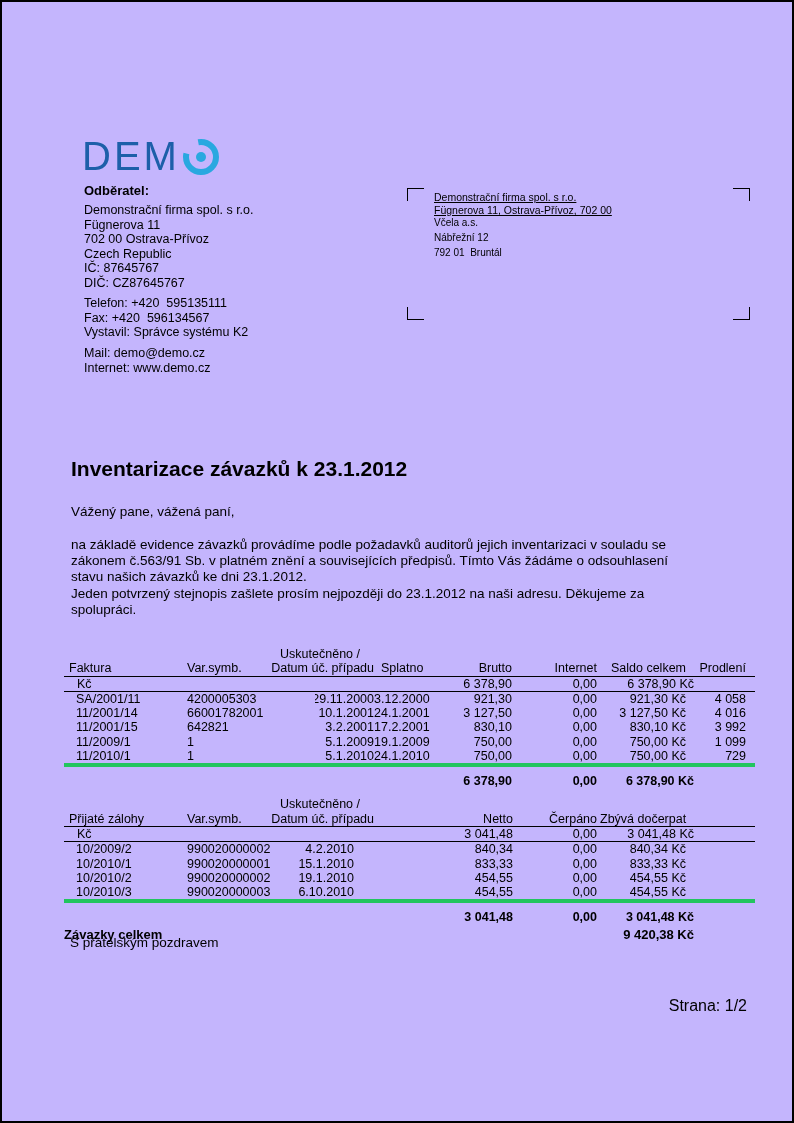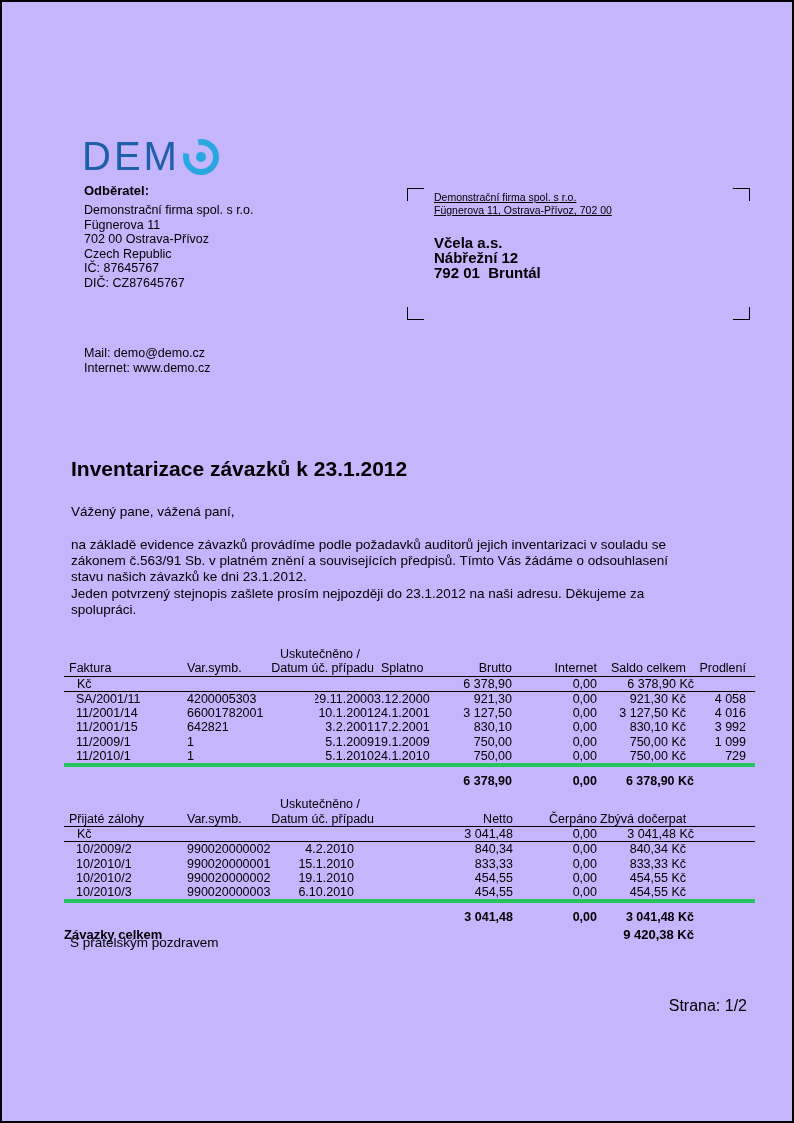--- a/index.html
+++ b/index.html
@@ -22,21 +22,21 @@
 
   
   .window{position:absolute;left:405px;top:186px;width:343px;height:132px;}
   .corner{position:absolute;width:16px;height:12px;}
   .corner.tl{left:0;top:0;border-left:1px solid #000;border-top:1px solid #000;}
   .corner.tr{right:0;top:0;border-right:1px solid #000;border-top:1px solid #000;}
   .corner.bl{left:0;bottom:0;border-left:1px solid #000;border-bottom:1px solid #000;}
   .corner.br{right:0;bottom:0;border-right:1px solid #000;border-bottom:1px solid #000;}
   .window-sender{position:absolute;left:27px;top:3px;font-size:10.5px;line-height:13px;
                  text-decoration:underline;white-space:pre-line;}
-  .recipient{position:absolute;left:27px;top:48px;font-size:15px;font-weight:bold;
+  .recipient{position:absolute;left:27px;top:28px;font-size:10px;font-weight:normal;
              line-height:14.8px;white-space:pre-line;}
 
   
   .title{position:absolute;left:69px;top:455px;font-size:21px;font-weight:bold;}
   .salutation{position:absolute;left:69px;top:502px;font-size:13.5px;}
   .body-par{position:absolute;left:69px;top:535px;width:690px;font-size:13.5px;
             line-height:16.2px;white-space:pre-line;}
 
   
   .tables{position:absolute;left:62px;top:645px;width:691px;}
@@ -101,20 +101,23 @@
     </svg>
   </div>
 
   <div class="odb-label">Odběratel:</div>
   <div class="blk sender-address">Demonstrační firma spol. s r.o.
 Fügnerova 11
 702 00 Ostrava-Přívoz
 Czech Republic</div>
   <div class="blk sender-ids">IČ: 87645767
 DIČ: CZ87645767</div>
+  <div class="blk sender-contact">Telefon: +420&nbsp; 595135111
+Fax: +420&nbsp; 596134567
+Vystavil: Správce systému K2</div>
   <div class="blk sender-online">Mail: demo@demo.cz
 Internet: www.demo.cz</div>
 
   <div class="window">
     <div class="corner tl"></div>
     <div class="corner tr"></div>
     <div class="corner bl"></div>
     <div class="corner br"></div>
     <div class="window-sender">Demonstrační firma spol. s r.o.
 Fügnerova 11, Ostrava-Přívoz, 702 00</div>

